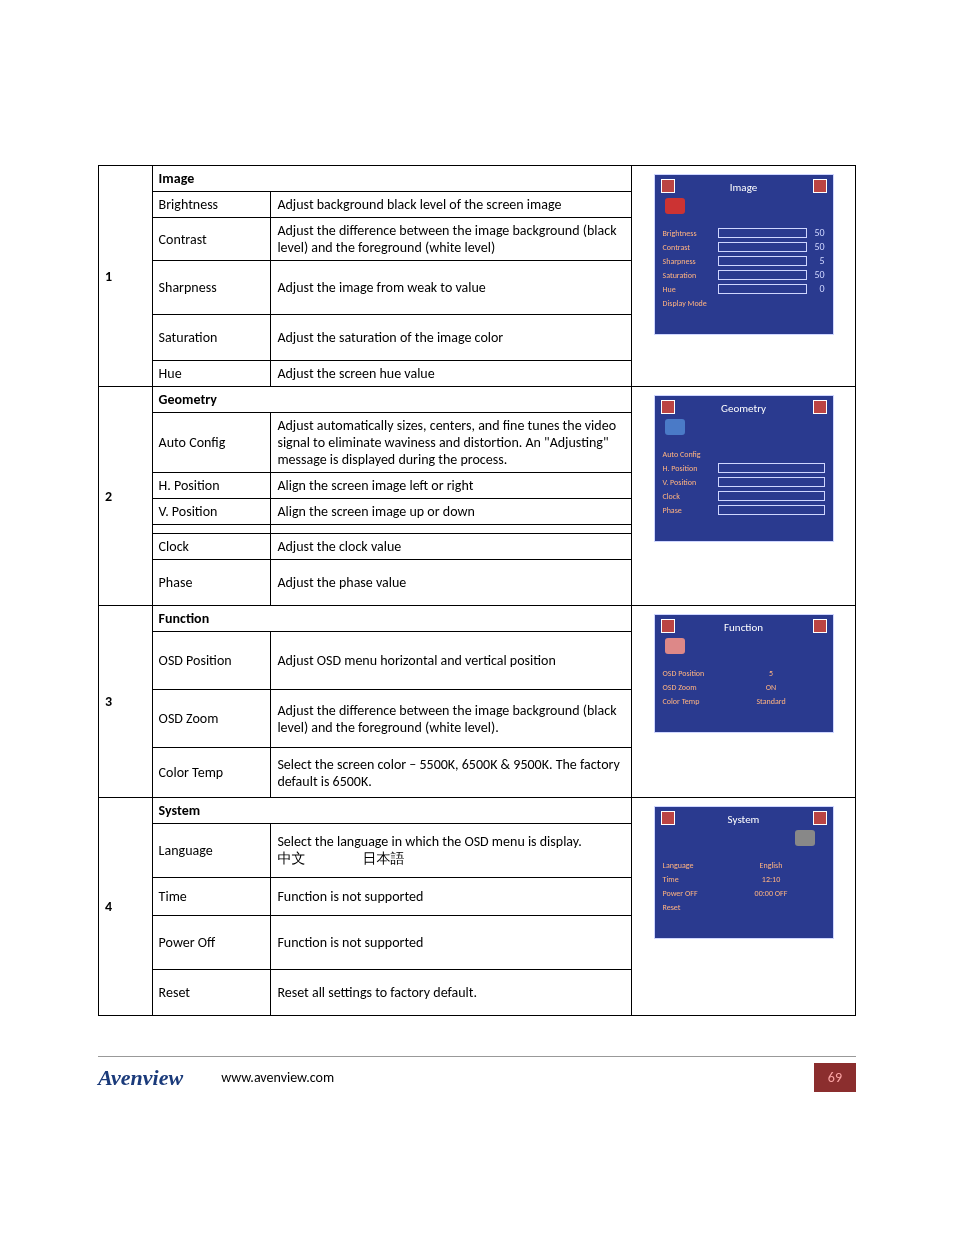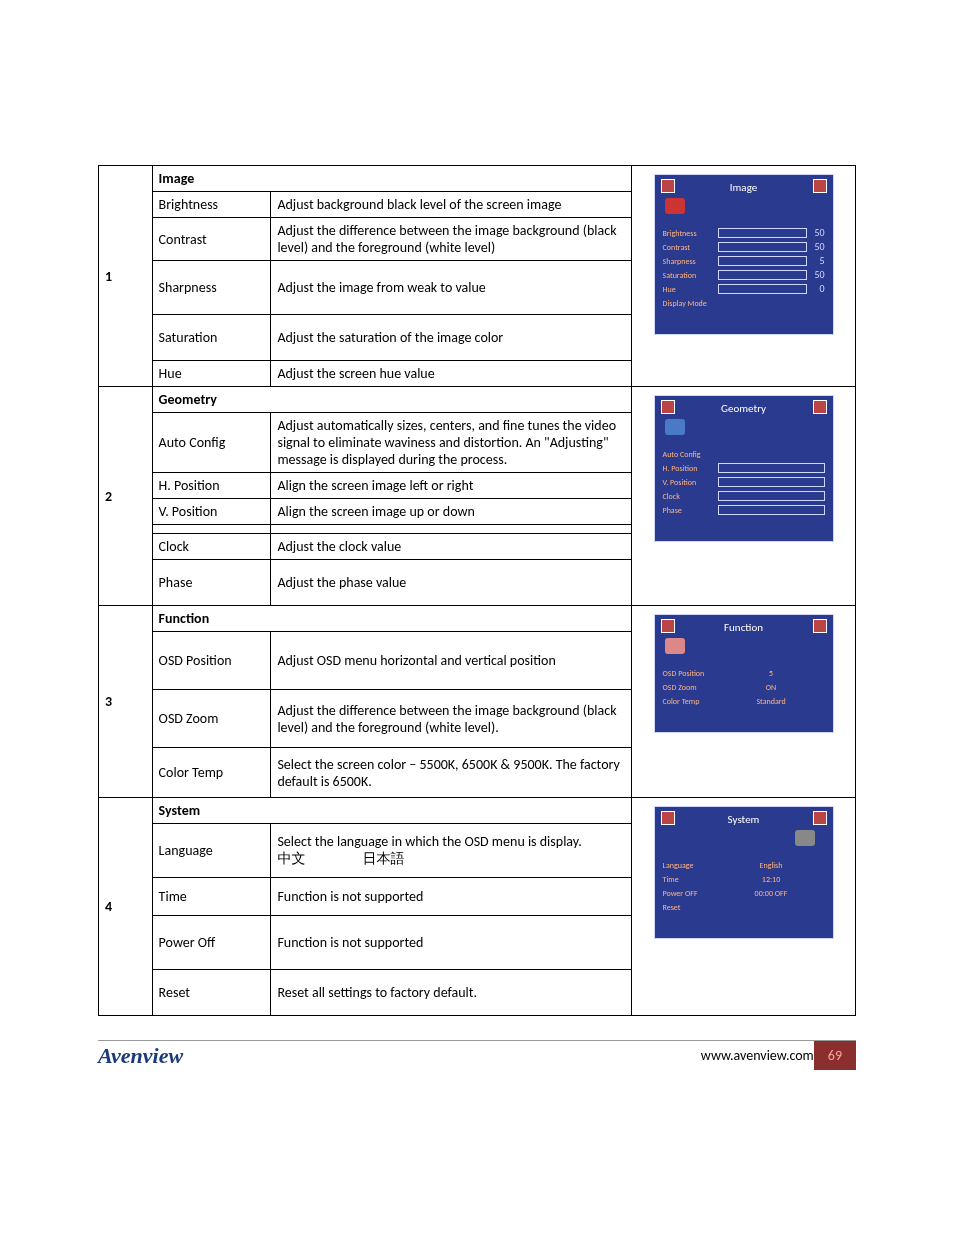--- a/index.html
+++ b/index.html
@@ -71,42 +71,43 @@
   .osd-row .k { flex: 0 0 55px; color: #ffb380; font-size: 8px; }
   .osd-row .bar {
     flex: 1; height: 8px;
     border: 1px solid #cfd6ff;
   }
   .osd-row .bar-fill { height: 100%; background: #cfd6ff; width: 50%; }
   .osd-row .v { flex: 0 0 18px; text-align: right; font-size: 10px; color: #cfd6ff; }
   .osd-body { padding: 4px 0; }
   .osd-row .val-text { flex:1; text-align:center; color:#ffb380; font-size:8px; }
   .footer {
-    margin-top: 24px;
+    margin-top: 40px;
     border-top: 1px solid #999;
-    padding-top: 0;
+    padding-top: 6px;
     display: flex;
     align-items: center;
     justify-content: space-between;
     font-size: 14px;
+    gap: 38px;
   }
   .logo {
     font-family: Georgia, serif;
     font-style: italic;
     font-size: 22px;
     color: #1a3a7a;
     font-weight: bold;
   }
   .pgnum {
     background: #8b2e2e;
     color: #fca5a5;
     padding: 6px 14px;
     font-size: 14px;
   }
-  .url { text-align: right; flex:1; }
+  .url { text-align: left; flex:1; }
 </style>
 </head>
 <body>
 
 <div class="page">
 <table class="main">
 <tbody>
 
 <tr>
   <td class="num-col" rowspan="6">1</td>

